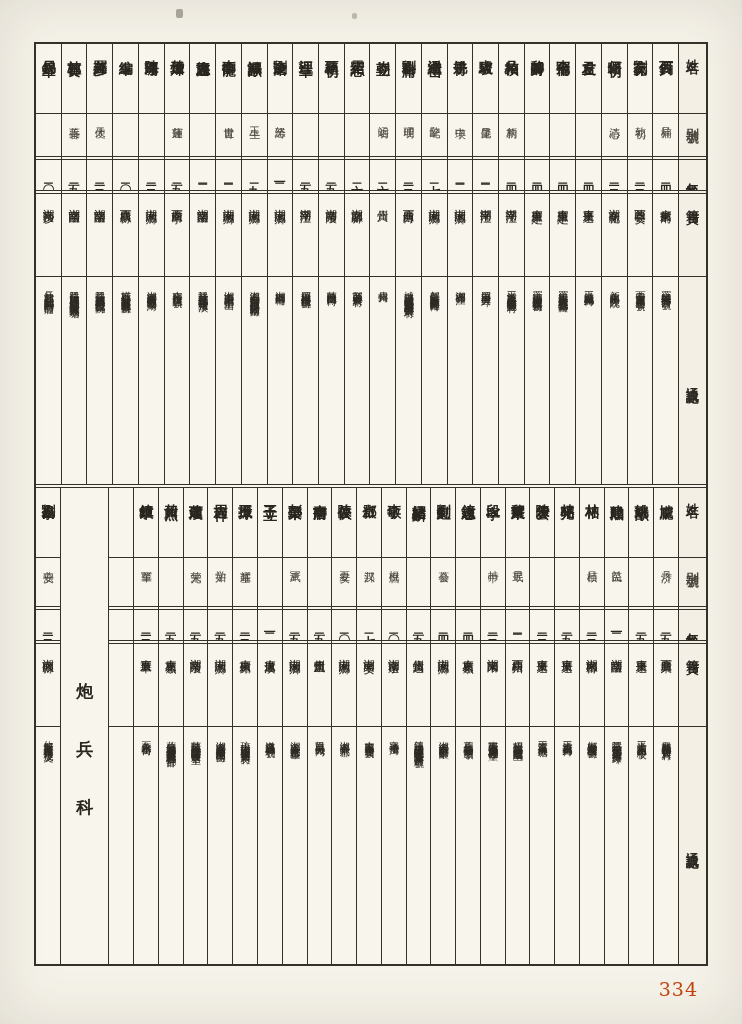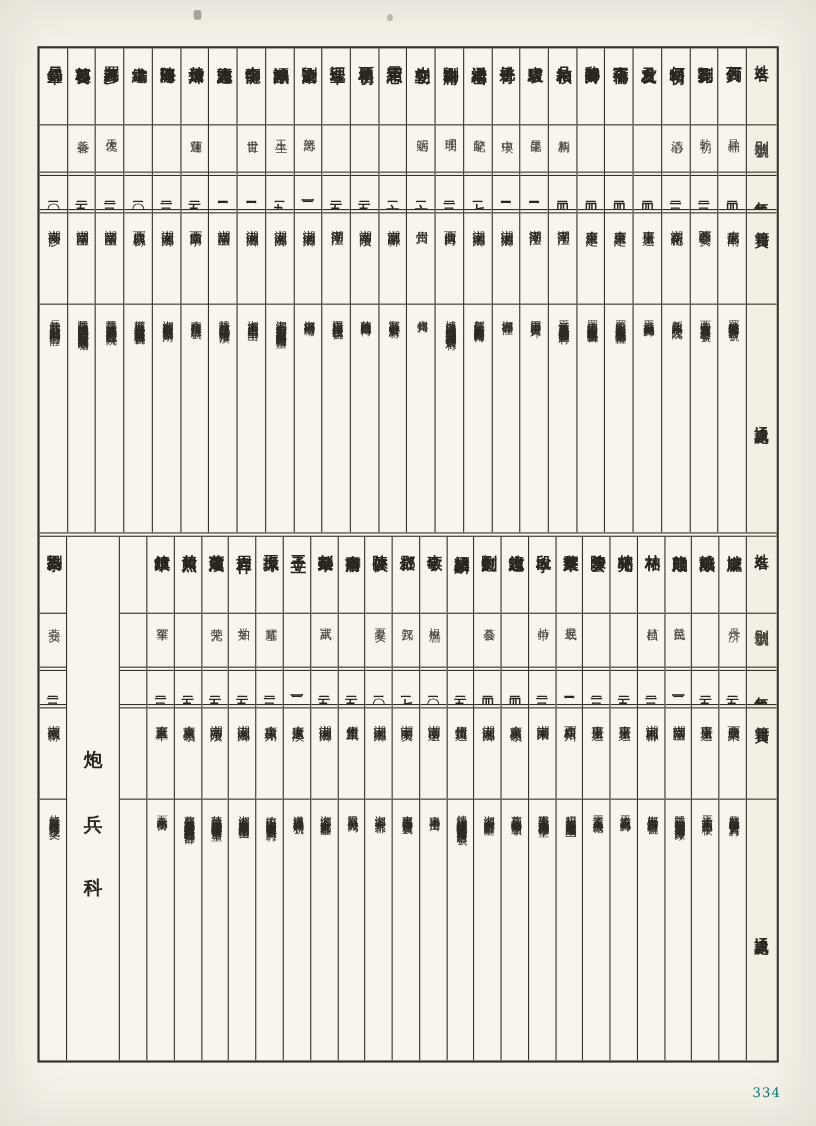--- a/index.html
+++ b/index.html
@@ -58,22 +58,22 @@
   .header-col .cell .vt{font-size:13px;font-weight:700;letter-spacing:2px;}
   .header-col .c-addr{align-items:center;padding-top:0;}
   .header-col .c-addr .vt{height:auto;font-size:13px;line-height:1;}
   .c-label{flex:1;align-items:center;justify-content:center;border-bottom:none;}
   .c-label .vt{
     font-size:17px;font-weight:700;
     letter-spacing:58px;line-height:1;
     padding-top:58px;
   }
   .page-number{
-    position:absolute;right:32px;bottom:24px;
-    font-size:12px;letter-spacing:1px;color:#0f766e;
+    position:absolute;right:44px;bottom:24px;
+    font-size:19px;letter-spacing:1px;color:#c2410c;
     font-family:"DejaVu Serif","Liberation Serif",serif;
   }
   .speck{position:absolute;background:#6f6a60;border-radius:2px;}
   .speck-a{left:176px;top:9px;width:7px;height:9px;opacity:.55;}
   .speck-b{left:352px;top:13px;width:5px;height:6px;opacity:.4;}
 </style>
 </head>
 <body>
 
 <div class="page">

